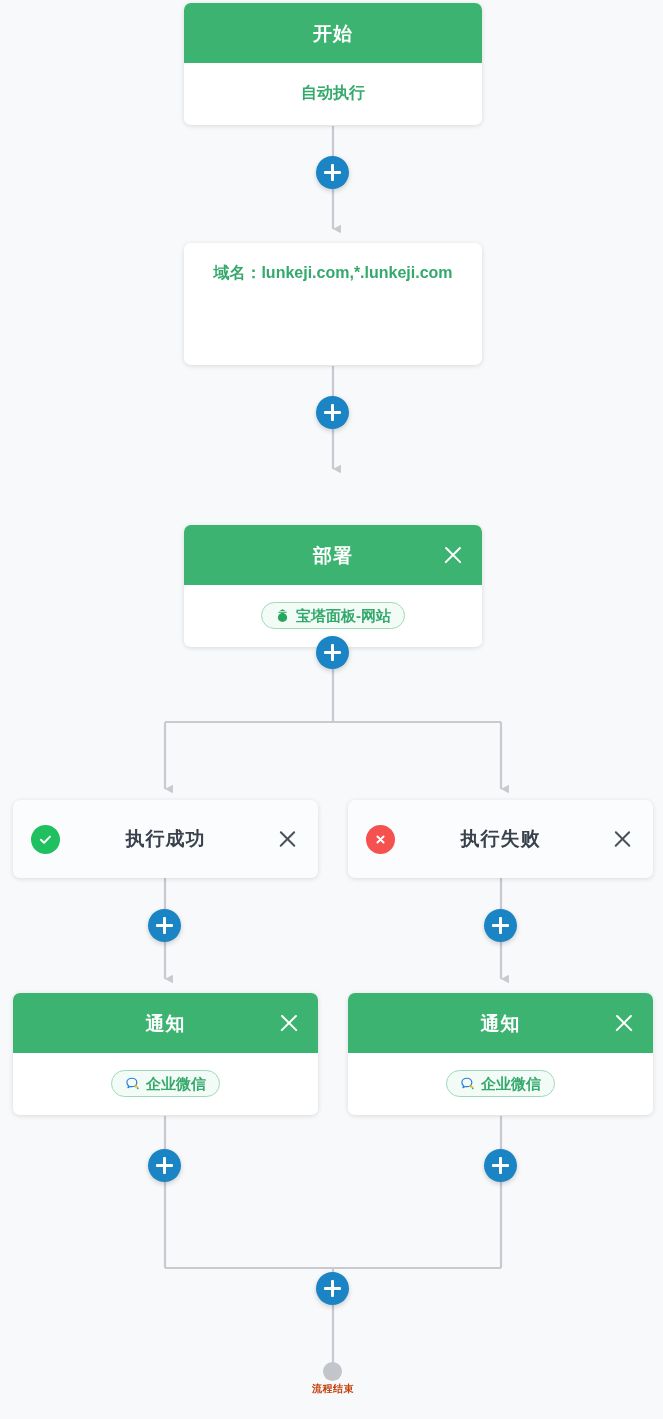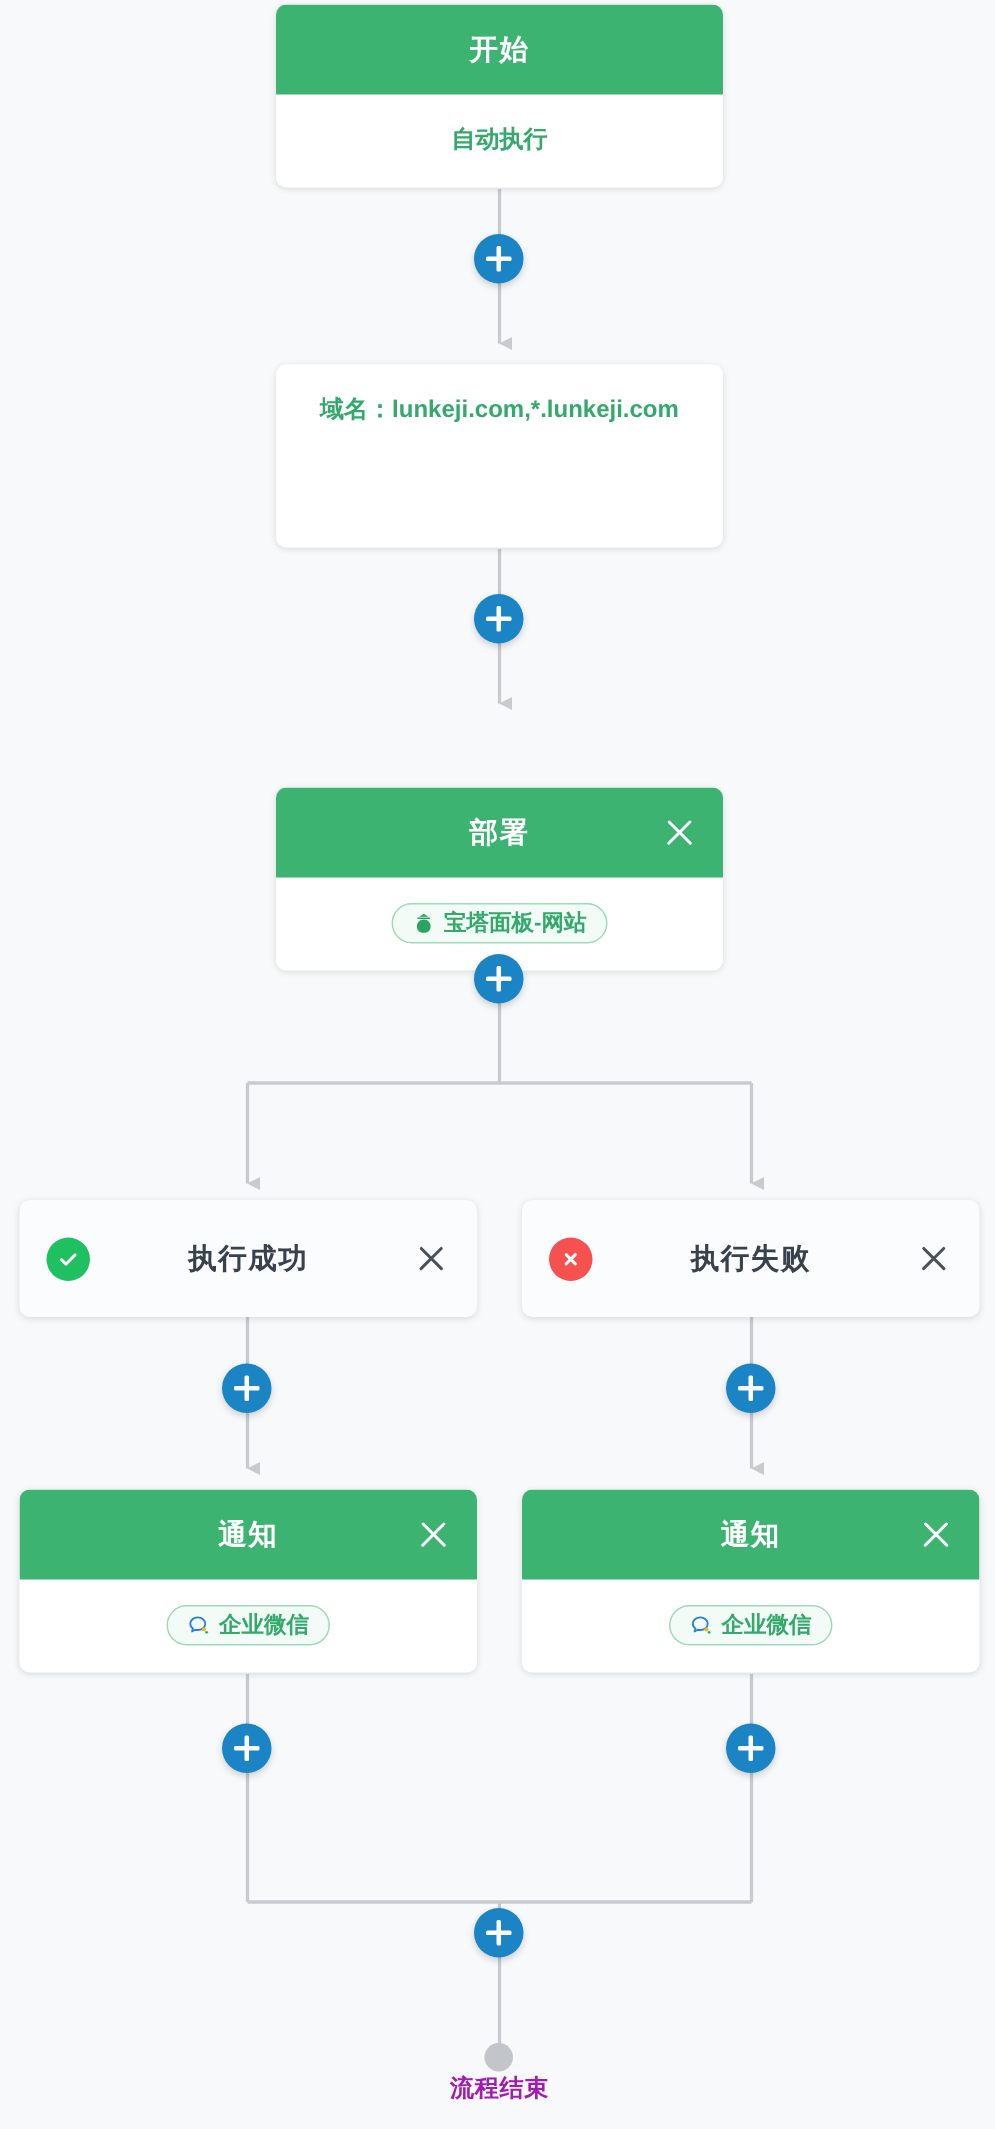--- a/index.html
+++ b/index.html
@@ -179,22 +179,22 @@
   .end-dot {
     position: absolute;
     width: 19px; height: 19px;
     border-radius: 50%;
     background: #c2c6ca;
   }
   .end-label {
     position: absolute;
     width: 200px;
     text-align: center;
-    color: #a21caf;
-    font-size: 16px;
+    color: #c2410c;
+    font-size: 10px;
     letter-spacing: 0.5px;
   }
 </style>
 </head>
 <body>
 
 <div id="canvas">
 
   <svg id="wires" viewBox="0 0 663 1419" xmlns="http://www.w3.org/2000/svg">
     <defs>

